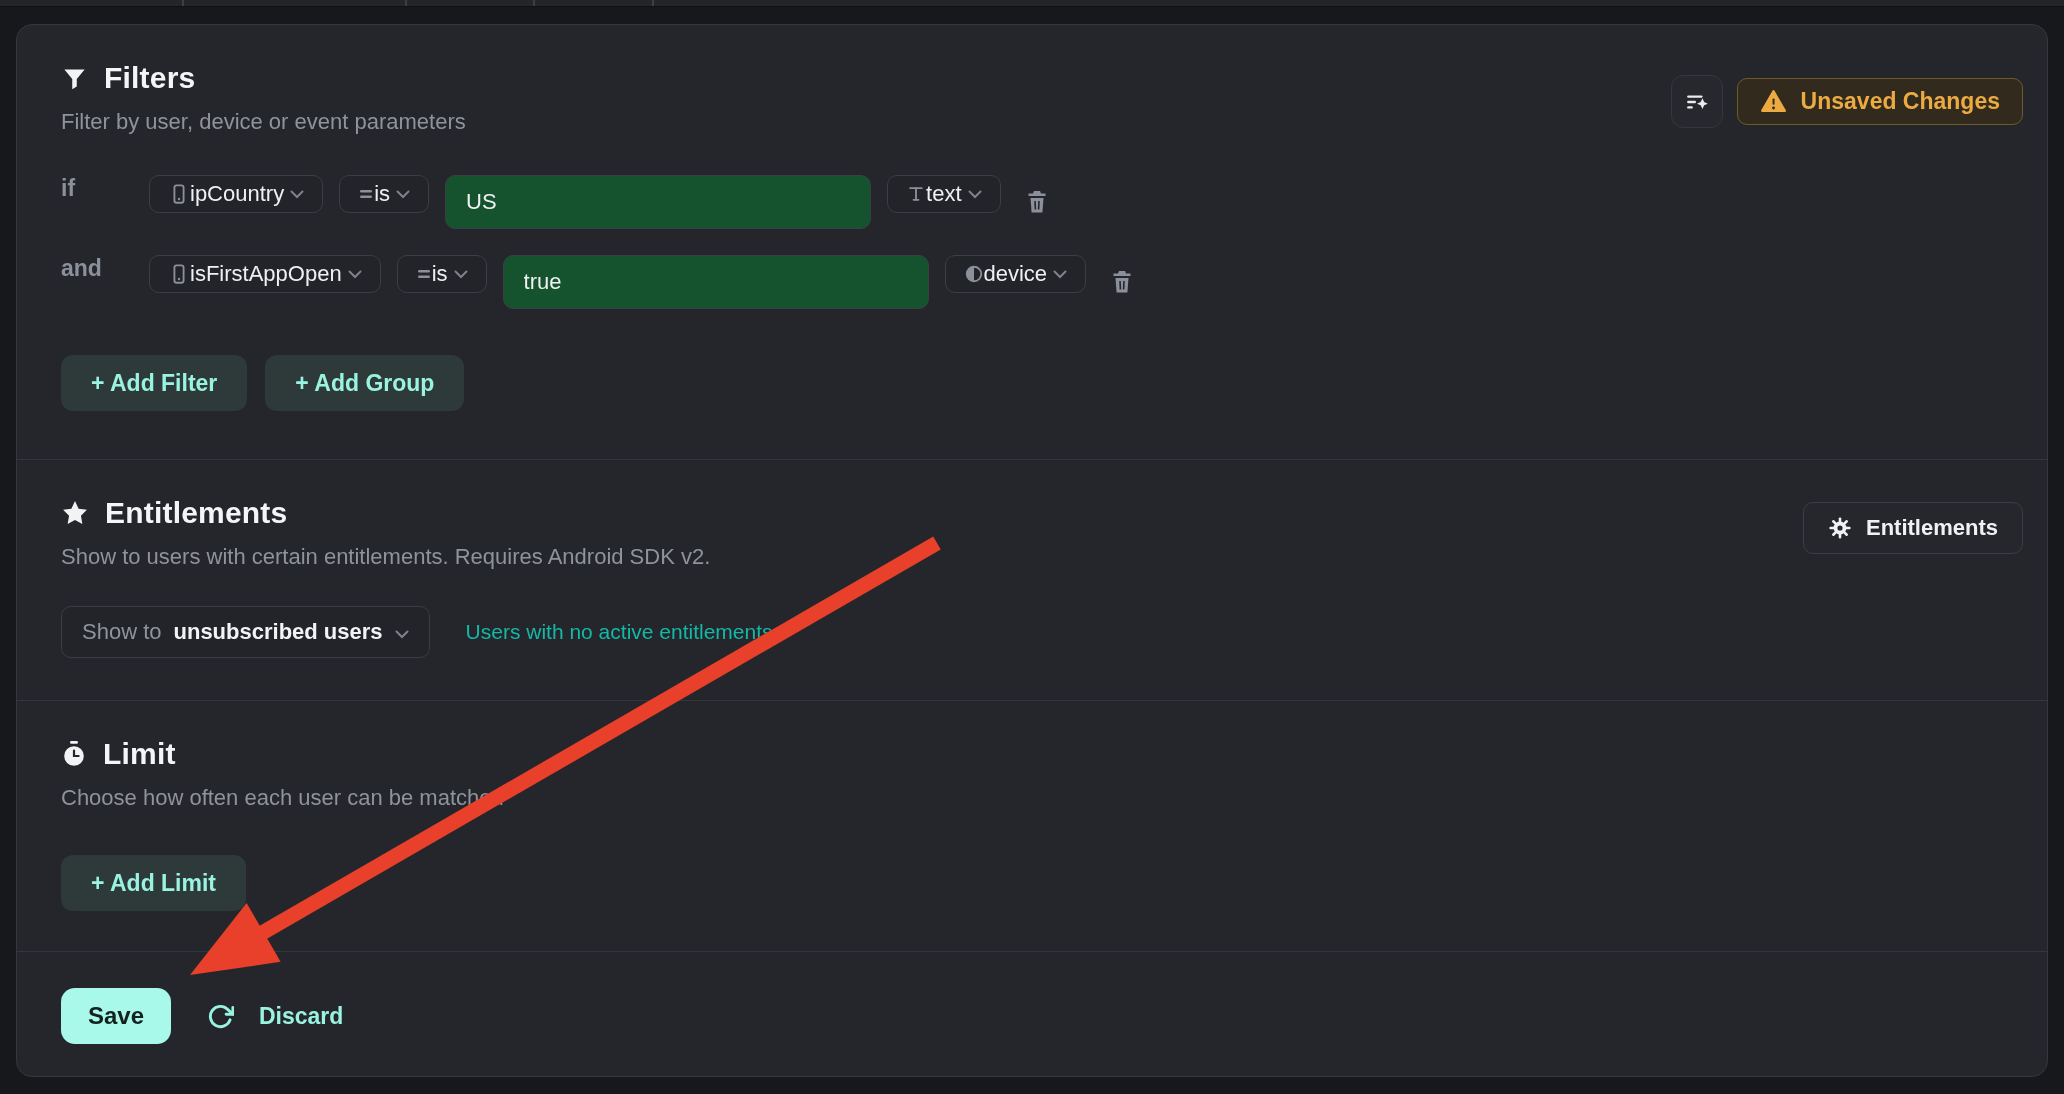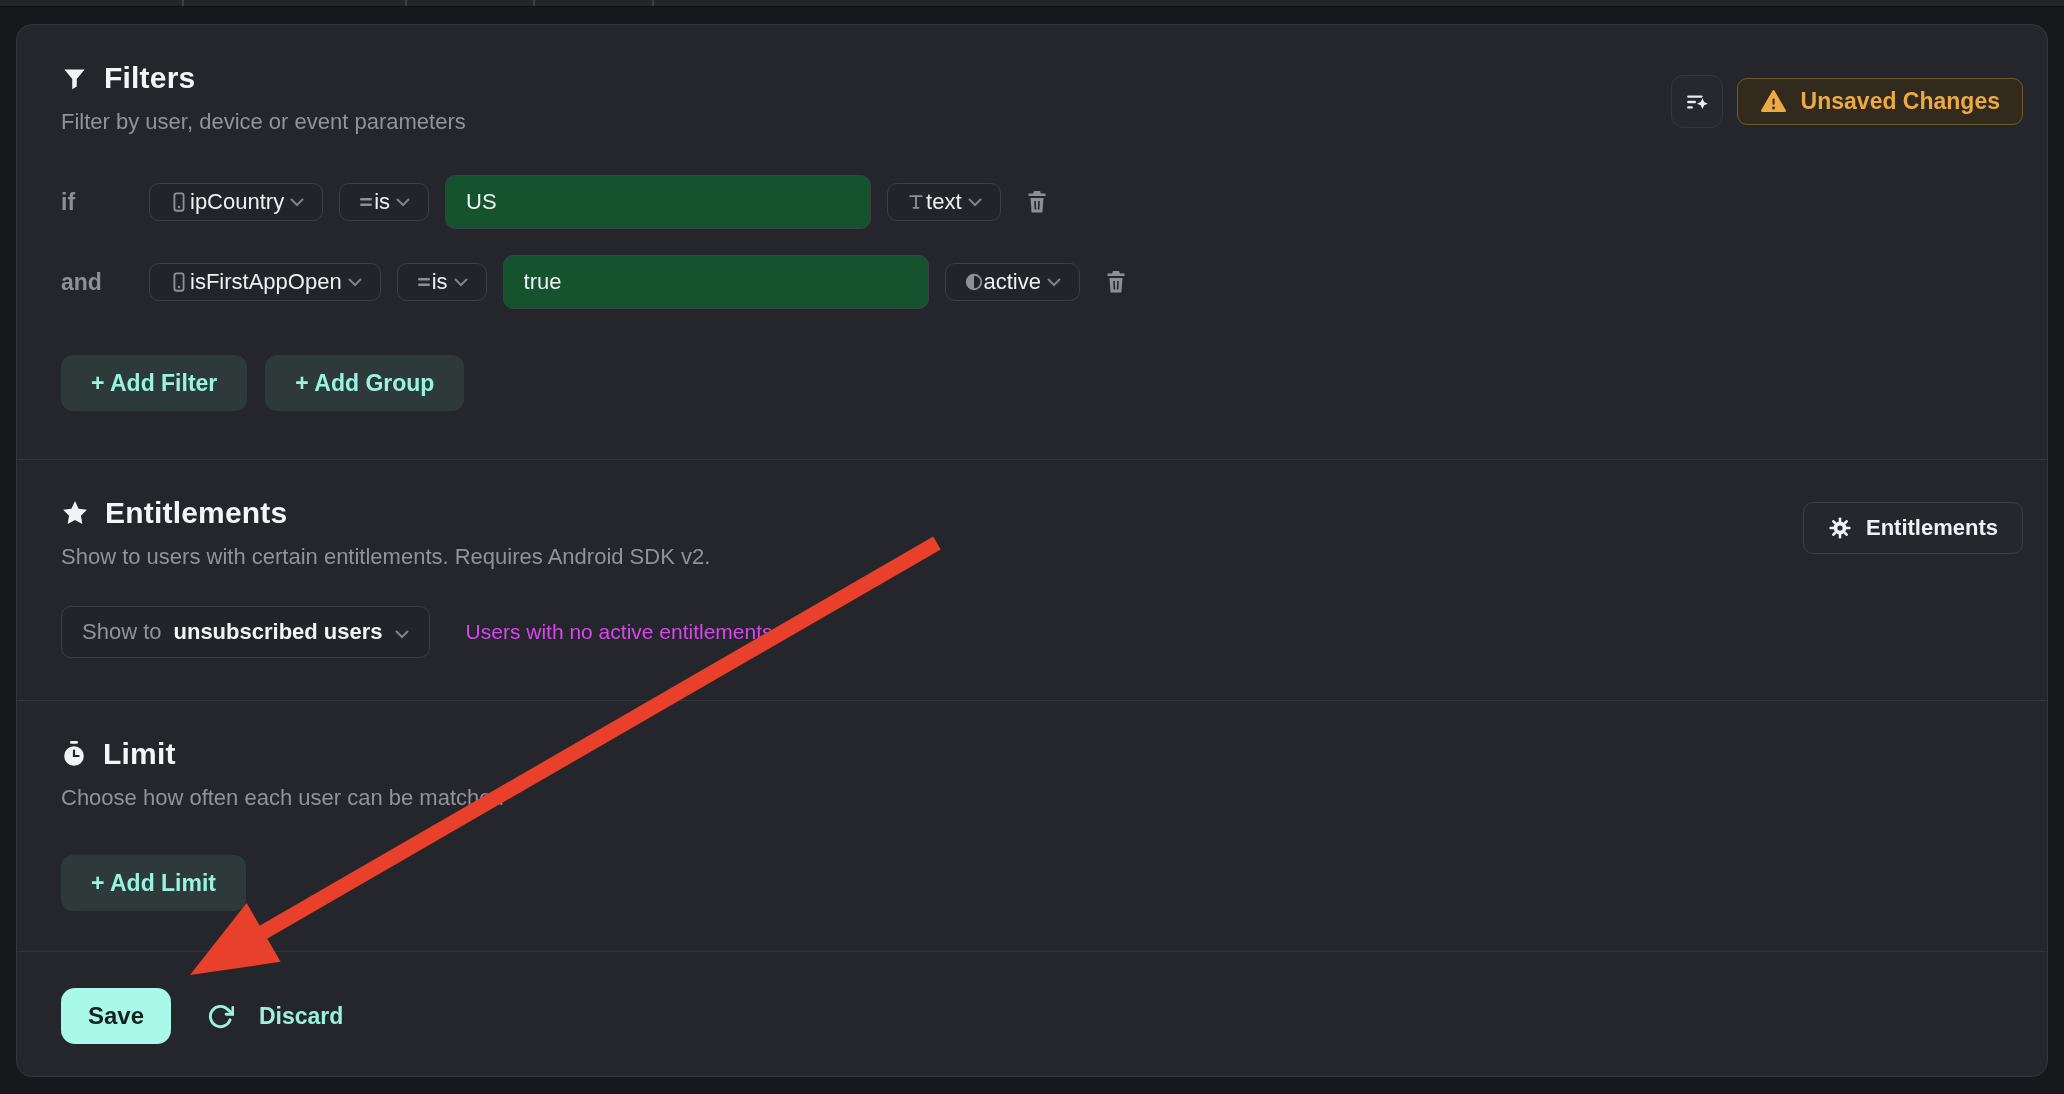--- a/index.html
+++ b/index.html
@@ -41,21 +41,21 @@
     background:#26282d; display:flex; align-items:center; justify-content:center;
     cursor:pointer;
   }
   .unsaved-badge {
     height:47px; display:flex; align-items:center; gap:14px;
     padding:0 22px; border-radius:10px;
     border:1px solid #6f5a2a; background:#322b1d;
     color:#ecaa42; font-size:23px; font-weight:700;
   }
 
-  .filter-row { display:flex; align-items:center; gap:16px; margin-top:26px; }
+  .filter-row { display:flex; gap:16px; margin-top:26px; }
   .filter-row.first { margin-top:40px; }
   .conj-label { width:72px; font-size:23px; font-weight:600; color:#8b909a; }
   .pill {
     height:38px; display:flex; align-items:center; gap:0;
     padding:0 18px; border-radius:10px;
     border:1px solid #3a3e45; background:#222429;
     font-size:22px; color:#eef0f2; cursor:pointer; white-space:nowrap;
   }
   .pill .chev { margin-left:6px; display:flex; }
   .value-input {
@@ -81,21 +81,21 @@
   }
 
   .showto-row { display:flex; align-items:center; gap:36px; margin-top:36px; }
   .showto-pill {
     height:52px; display:flex; align-items:center; gap:12px; padding:0 20px;
     border-radius:10px; border:1px solid #3a3e45; background:#222429;
     font-size:22px; cursor:pointer;
   }
   .showto-pill .muted { color:#8e939c; }
   .showto-pill .val { color:#f2f3f5; font-weight:600; }
-  .helper-text { font-size:21px; color:#d946ef; }
+  .helper-text { font-size:21px; color:#14b8a6; }
 
   .footer-row { display:flex; align-items:center; gap:36px; }
   .save-btn {
     width:110px; height:56px; border:none; border-radius:14px;
     background:#a9f9ea; color:#13211f; font-size:24px; font-weight:700;
     font-family:"Liberation Sans","DejaVu Sans",sans-serif; cursor:pointer;
   }
   .discard-btn {
     display:flex; align-items:flex-end; gap:25px; background:none; border:none;
     color:#9af3e1; font-size:23px; font-weight:700; cursor:pointer;
@@ -242,21 +242,21 @@
         </span>
       </div>
       <input class="value-input" value="true" style="">
       <div class="pill">
         <span style="display:flex">
           <svg width="20" height="20" viewBox="0 0 22 22" fill="none">
               <circle cx="11" cy="11" r="8" stroke="#8b909a" stroke-width="2"></circle>
               <path d="M11 3a8 8 0 0 0 0 16z" fill="#8b909a"></path>
             </svg>
         </span>
-        <span>active</span>
+        <span>device</span>
         <span class="chev">
           <svg width="14" height="9" viewBox="0 0 14 9" fill="none">
               <path d="M1.5 1.5L7 7l5.5-5.5" stroke="#7d828b" stroke-width="2" stroke-linecap="round"></path>
             </svg>
         </span>
       </div>
       <button class="trash-btn">
         <span style="display:flex">
           <svg width="24" height="26" viewBox="0 0 24 26">
               <path d="M9 2h6l1 2.5h4.5v2.5H3.5V4.5H8z" fill="#8b909a"></path>

